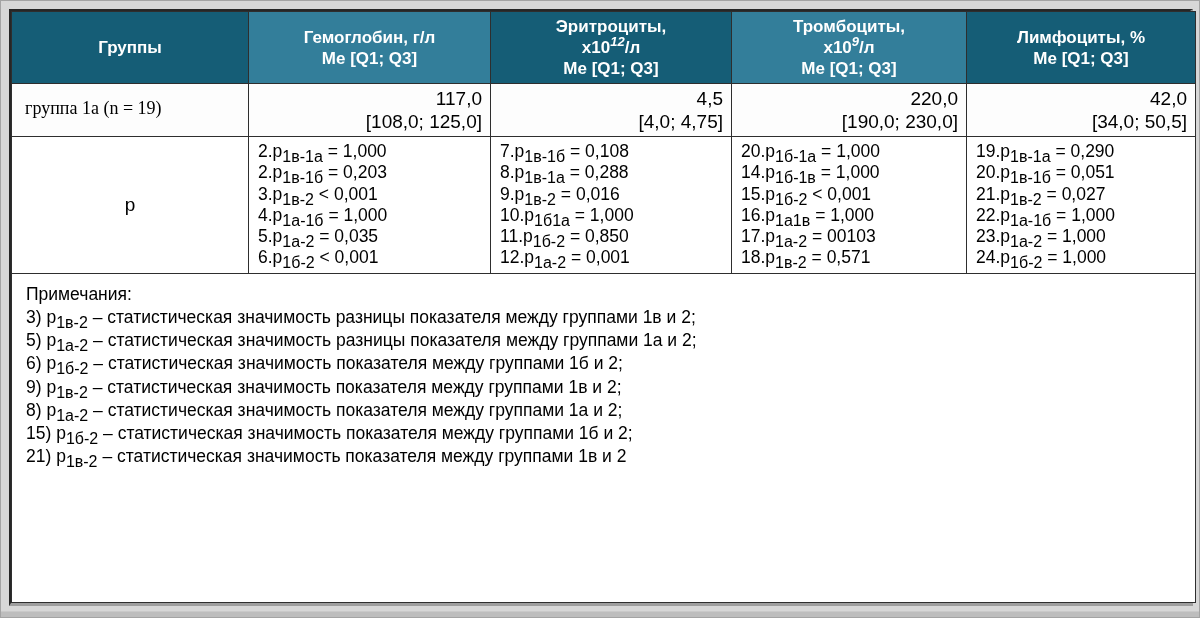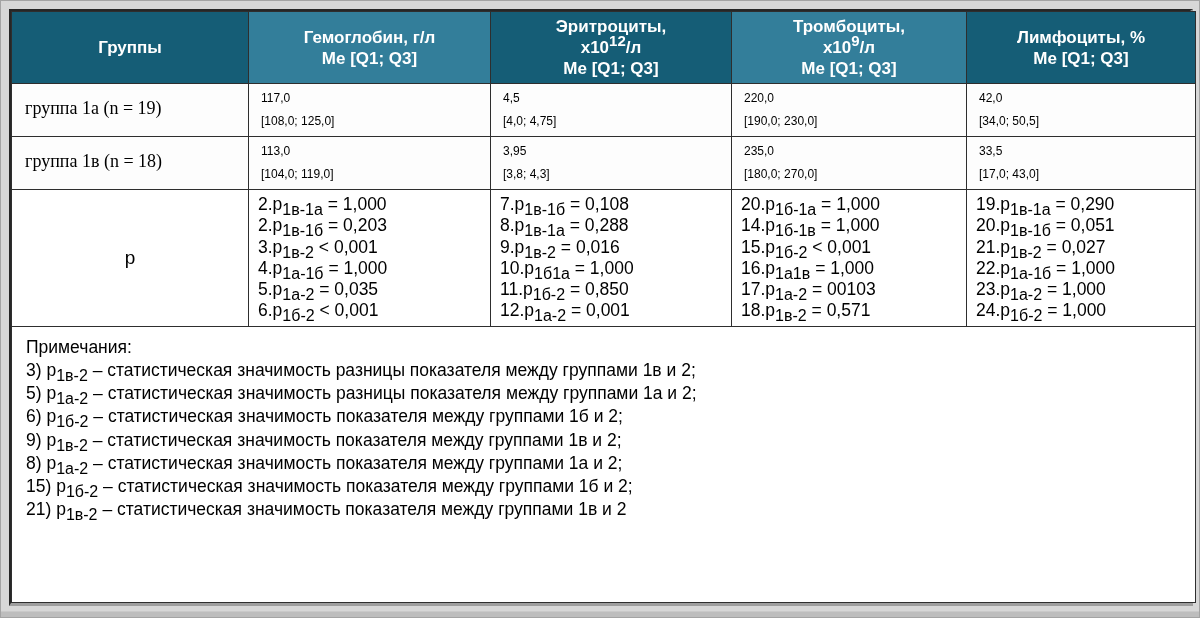--- a/index.html
+++ b/index.html
@@ -29,28 +29,28 @@
   tr.hdr th{
     color:#fff;font-weight:700;font-size:17px;line-height:21px;
     text-align:center;vertical-align:middle;padding:4px 6px;
   }
   .c-dark{background:#155d76;}
   .c-light{background:#337e9a;}
   tr.data{height:52px;}
   tr.alt td{background:#e9e9e9;}
   td.group{font-size:18px;padding:0 8px 3px 13px;vertical-align:middle;background:#fdfdfd;font-family:Liberation Serif, serif;}
   tr.alt td.group{background:#e9e9e9;}
-  td.val{font-size:12px;line-height:23px;padding:3px 8px 3px 12px;vertical-align:middle;background:#fdfdfd;}
+  td.val{font-size:19px;line-height:23px;padding:3px 8px 3px 12px;vertical-align:middle;background:#fdfdfd;text-align:right;}
   tr.alt td.val{background:#e9e9e9;}
   tr.prow{height:130px;}
   td.plabel{text-align:center;vertical-align:middle;font-size:19px;background:#fff;}
   td.pvals{font-size:17.5px;line-height:21.3px;padding:4px 4px 4px 9px;vertical-align:middle;background:#fff;}
   td.pvals .pentry{white-space:nowrap;}
   sub{font-size:16px;line-height:0;}
-  sup{font-size:15px;line-height:0;}
+  sup{font-size:13px;line-height:0;font-style:italic;}
   td.notes{vertical-align:top;padding:9px 14px;font-size:17.5px;line-height:23.2px;background:#fff;}
   .note-line{white-space:nowrap;}
   .bottom-shade{
     position:absolute;left:0;right:0;bottom:0;height:5px;
     background:#bdbdbd;border-top:1px solid #c9c9c9;
   }
 </style>
 </head>
 <body>
 
@@ -104,39 +104,20 @@
           <div>220,0</div>
           <div>[190,0; 230,0]</div>
         </td>
         <td class="val">
           <div>42,0</div>
           <div>[34,0; 50,5]</div>
         </td>
       </tr>
 
 
-      <tr class="data">
-        <td class="group">группа 1в (n = 18)</td>
-        <td class="val">
-          <div>113,0</div>
-          <div>[104,0; 119,0]</div>
-        </td>
-        <td class="val">
-          <div>3,95</div>
-          <div>[3,8; 4,3]</div>
-        </td>
-        <td class="val">
-          <div>235,0</div>
-          <div>[180,0; 270,0]</div>
-        </td>
-        <td class="val">
-          <div>33,5</div>
-          <div>[17,0; 43,0]</div>
-        </td>
-      </tr>
 
 
       <tr class="prow">
         <td class="plabel">p</td>
         <td class="pvals">
           <div class="pentry"><span>2.p</span><sub>1в-1а</sub><span> = 1,000</span></div>
           <div class="pentry"><span>2.p</span><sub>1в-1б</sub><span> = 0,203</span></div>
           <div class="pentry"><span>3.p</span><sub>1в-2</sub><span> &lt; 0,001</span></div>
           <div class="pentry"><span>4.p</span><sub>1а-1б</sub><span> = 1,000</span></div>
           <div class="pentry"><span>5.p</span><sub>1а-2</sub><span> = 0,035</span></div>

